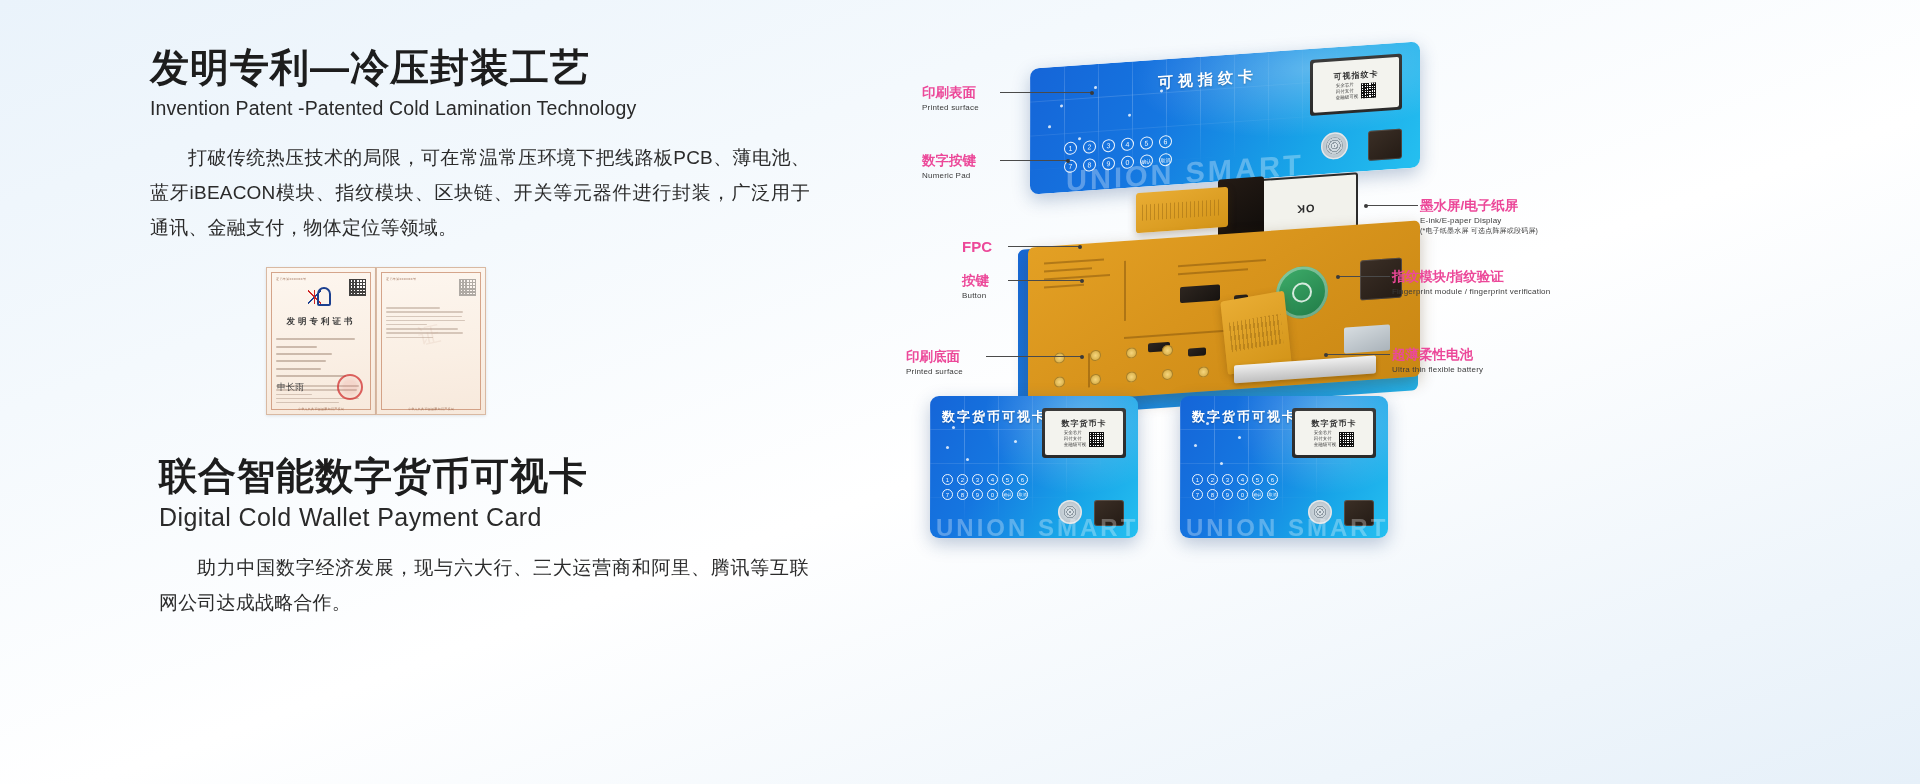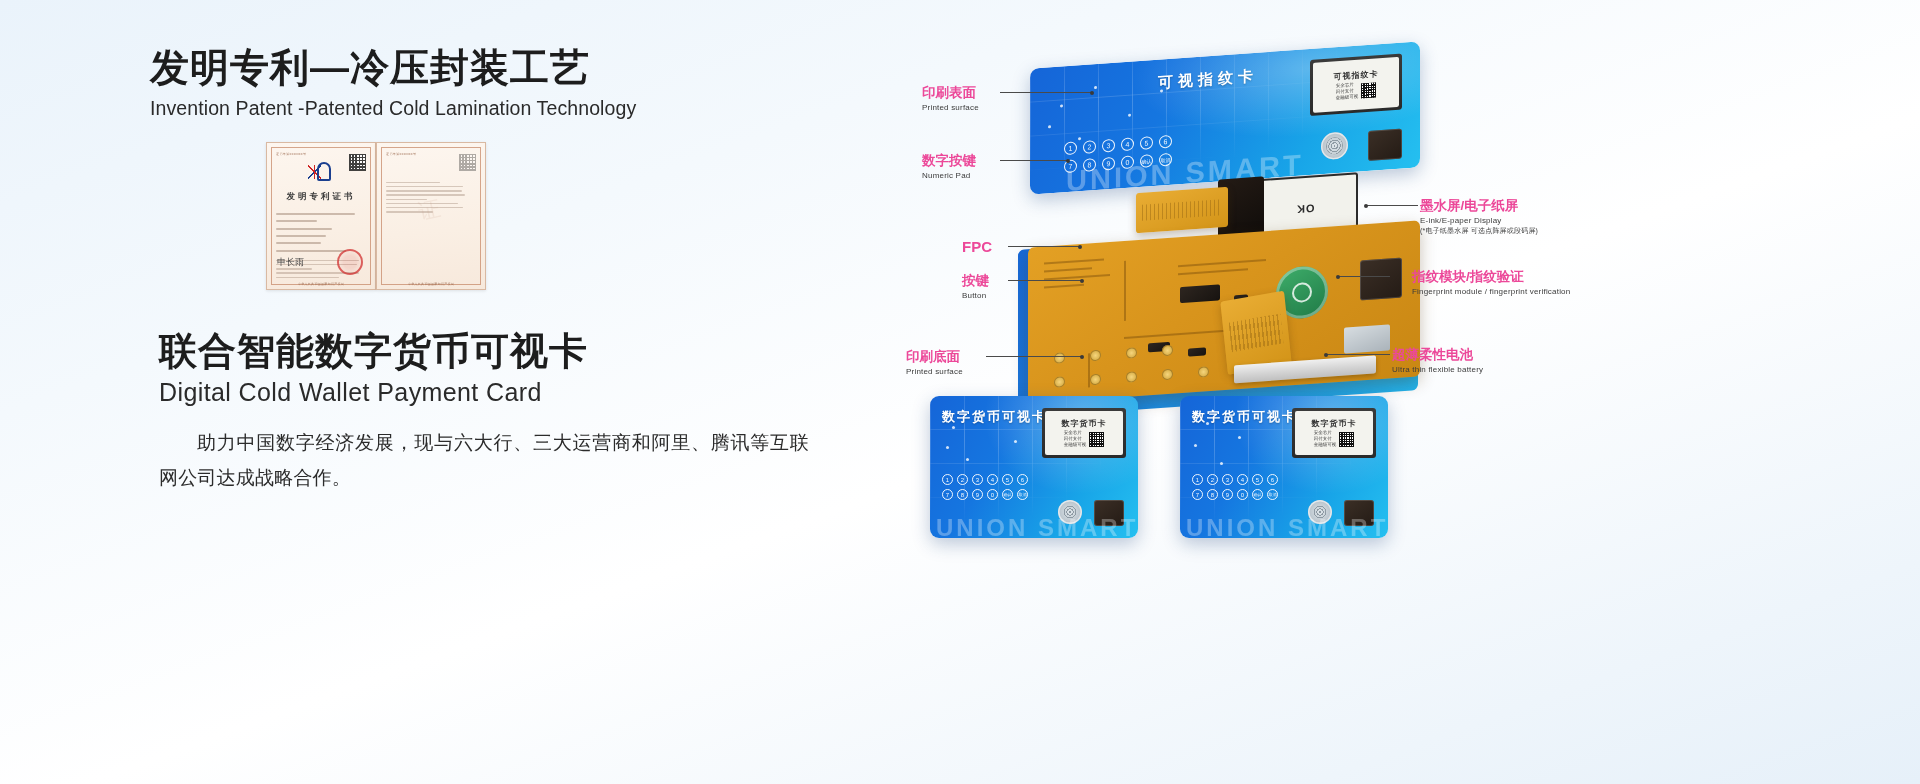--- a/index.html
+++ b/index.html
@@ -254,20 +254,21 @@
 </style>
 </head>
 <body>
 
 <div class="page">
 
   <div class="left-col">
 
     <h1 class="h-cn">发明专利—冷压封装工艺</h1>
     <div class="h-en">Invention Patent -Patented Cold  Lamination Technology</div>
+    <p class="body-cn">打破传统热压技术的局限，可在常温常压环境下把线路板PCB、薄电池、蓝牙iBEACON模块、指纹模块、区块链、开关等元器件进行封装，广泛用于通讯、金融支付，物体定位等领域。</p>
 
     <div class="certs">
 
       <div class="cert">
         <div class="cert-inner">
           <div class="cert-topline">证书号第xxxxxxx号</div>
           <div class="cert-qr"></div>
           <div class="cert-crest">
             <div class="rays"></div>
               <div class="p"></div>
@@ -453,21 +454,21 @@
 
     <div class="label right" style="left:520px; top:157px;">
       <div class="cn">墨水屏/电子纸屏</div>
       <div class="en">E-ink/E-paper Display</div>
       <div class="en" style="font-size:7px">(*电子纸墨水屏 可选点阵屏或段码屏)</div>
     </div>
     <div class="leader to-left" style="left:466px; top:165px; width:52px;">
         <span class="dot"></span>
       </div>
 
-    <div class="label right" style="left:512px; top:228px;">
+    <div class="label right" style="left:492px; top:228px;">
       <div class="cn">指纹模块/指纹验证</div>
       <div class="en">Fingerprint module / fingerprint verification</div>
     </div>
     <div class="leader to-left" style="left:438px; top:236px; width:52px;">
         <span class="dot"></span>
       </div>
 
     <div class="label right" style="left:492px; top:306px;">
       <div class="cn">超薄柔性电池</div>
       <div class="en">Ultra thin flexible battery</div>

